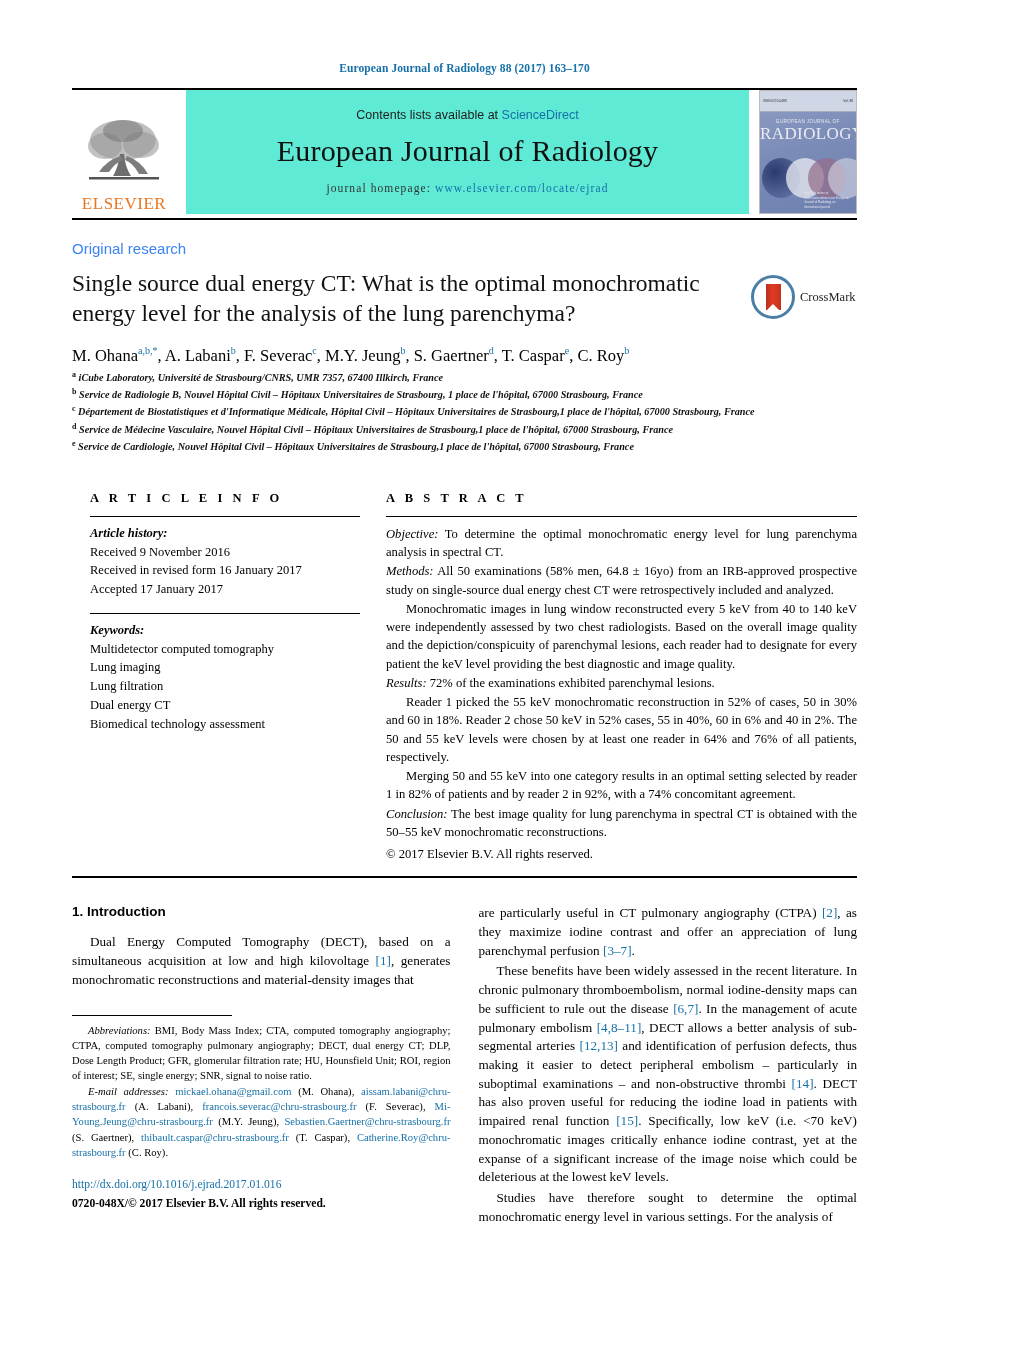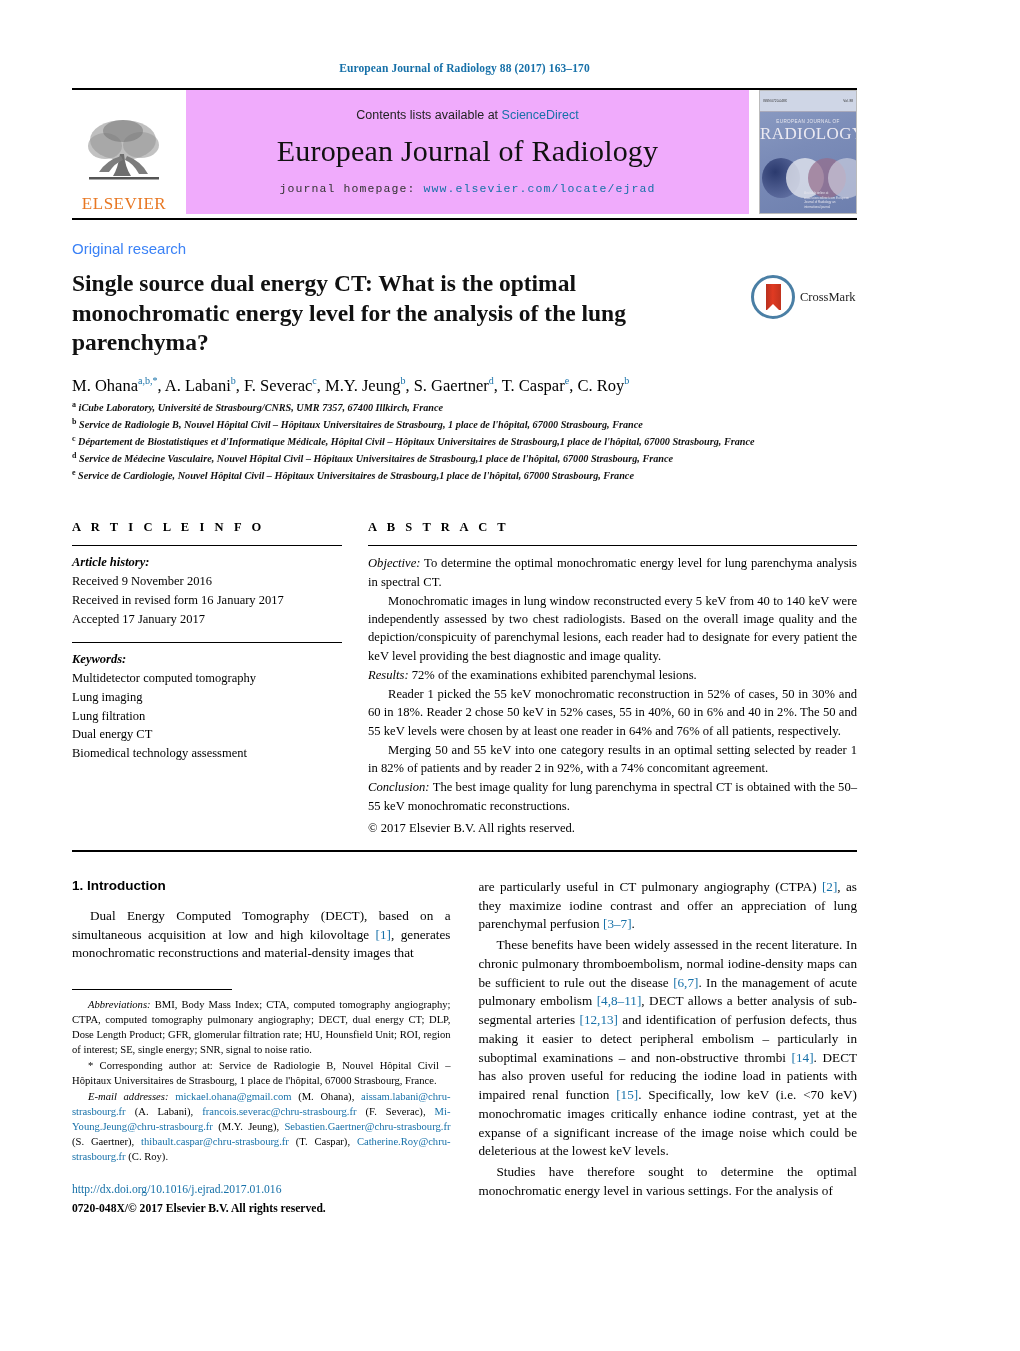--- a/index.html
+++ b/index.html
@@ -56,21 +56,21 @@
     font-family: "Liberation Serif", serif;
     color: #e87722;
     font-size: 17px;
     letter-spacing: .5px;
     font-weight: normal;
     line-height: 1;
     margin-top: 1px;
   }
   .masthead-center {
     flex: 1 1 auto;
-    background: #f0abfc;
+    background: #5eead4;
     margin: 0 10px;
     display: flex;
     flex-direction: column;
     align-items: center;
     justify-content: center;
     padding: 6px 0 8px;
   }
   .contents-line {
     font-family: "Liberation Sans", sans-serif;
     font-size: 12.5px;
@@ -79,21 +79,21 @@
   }
   .contents-line .sd { color: #1670a8; }
   .journal-title {
     font-family: "Liberation Serif", serif;
     font-size: 30px;
     color: #111;
     margin-bottom: 14px;
     letter-spacing: .2px;
   }
   .homepage-line {
-    font-family: Liberation Mono, monospace;
+    font-family: Liberation Serif, serif;
     font-size: 11.5px;
     letter-spacing: 1.1px;
     color: #333;
   }
   .homepage-line .url { color: #1670a8; }
   .cover {
     width: 96px;
     flex: 0 0 96px;
     border: 1px solid #bbb;
     background: linear-gradient(160deg,#8e9ec4 0%, #7b8cb8 45%, #6d7fae 100%);
@@ -139,21 +139,21 @@
     margin-bottom: 12px;
     color:#3b82f6;
   }
   .title-row { display:flex; align-items:flex-start; }
   .title-block { flex: 1 1 auto; padding-right: 18px; }
   .article-title {
     font-family: "Liberation Serif", serif;
     font-size: 23.5px;
     line-height: 1.26;
     margin: 0 0 16px 0;
-    font-weight: bold;
+    font-weight: normal;
     color:#111;
   }
   .authors {
     font-size: 16.5px;
     line-height: 1.35;
   }
   .authors sup { font-size: 10px; color: #1670a8; vertical-align: super; }
   .crossmark {
     flex: 0 0 106px;
     display:flex; align-items:center; gap:5px;
@@ -188,21 +188,21 @@
   }
   .affil sup { font-style: normal; font-weight: bold; font-size: 8px; vertical-align: super; }
 
   
   .info-abstract {
     display: flex;
     margin-top: 22px;
     border-top: 1px solid #000;
     padding-top: 0;
   }
-  .info-abstract.noborder { border-top: none; }
+  .info-abstract.noborder { border-top: none; margin-left: 18px; }
   .col-info { flex: 0 0 270px; padding-right: 26px; }
   .col-abstract { flex: 1 1 auto; }
   .head-spaced {
     font-family: "Liberation Serif", serif;
     font-weight: bold;
     font-size: 12.5px;
     letter-spacing: 3.6px;
     margin: 14px 0 10px 0;
   }
   .thin-rule { border-top: 1px solid #000; margin: 0 0 7px 0; }
@@ -371,20 +371,23 @@
       </div>
     </div>
 
     <div class="col-abstract">
       <div class="head-spaced">A B S T R A C T</div>
       <div class="abs-rule"></div>
 
       <p class="abs-p">
         <i>Objective:</i><span> To determine the optimal monochromatic energy level for lung parenchyma analysis in spectral CT.</span>
       </p>
+      <p class="abs-p">
+        <i>Methods:</i><span> All 50 examinations (58% men, 64.8 ± 16yo) from an IRB-approved prospective study on single-source dual energy chest CT were retrospectively included and analyzed.</span>
+      </p>
       <p class="abs-p indent">Monochromatic images in lung window reconstructed every 5 keV from 40 to 140 keV were independently assessed by two chest radiologists. Based on the overall image quality and the depiction/conspicuity of parenchymal lesions, each reader had to designate for every patient the keV level providing the best diagnostic and image quality.</p>
       <p class="abs-p">
         <i>Results:</i><span> 72% of the examinations exhibited parenchymal lesions.</span>
       </p>
       <p class="abs-p indent">Reader 1 picked the 55 keV monochromatic reconstruction in 52% of cases, 50 in 30% and 60 in 18%. Reader 2 chose 50 keV in 52% cases, 55 in 40%, 60 in 6% and 40 in 2%. The 50 and 55 keV levels were chosen by at least one reader in 64% and 76% of all patients, respectively.</p>
       <p class="abs-p indent">Merging 50 and 55 keV into one category results in an optimal setting selected by reader 1 in 82% of patients and by reader 2 in 92%, with a 74% concomitant agreement.</p>
       <p class="abs-p">
         <i>Conclusion:</i><span> The best image quality for lung parenchyma in spectral CT is obtained with the 50–55 keV monochromatic reconstructions.</span>
       </p>
       <div class="abs-copy">© 2017 Elsevier B.V. All rights reserved.</div>
@@ -399,21 +402,20 @@
       <div class="sec-head">1.  Introduction</div>
       <p class="body-p">
         <span>Dual Energy Computed Tomography (DECT), based on a simultaneous acquisition at low and high kilovoltage </span><span class="ref">[1]</span><span>, generates monochromatic reconstructions and material-density images that</span>
       </p>
 
       <div class="footnote-zone">
         <div class="fn-rule"></div>
         <p class="fn indent">
           <i>Abbreviations:</i><span>  BMI, Body Mass Index; CTA, computed tomography angiography; CTPA, computed tomography pulmonary angiography; DECT, dual energy CT; DLP, Dose Length Product; GFR, glomerular filtration rate; HU, Hounsfield Unit; ROI, region of interest; SE, single energy; SNR, signal to noise ratio.</span>
         </p>
-        <p class="fn indent">* Corresponding author at: Service de Radiologie B, Nouvel Hôpital Civil – Hôpitaux Universitaires de Strasbourg, 1 place de l'hôpital, 67000 Strasbourg, France.</p>
         <p class="fn indent">
           <i>E-mail addresses:</i><span> <span class="mail">mickael.ohana@gmail.com</span> (M. Ohana), <span class="mail">aissam.labani@chru-strasbourg.fr</span> (A. Labani), <span class="mail">francois.severac@chru-strasbourg.fr</span> (F. Severac), <span class="mail">Mi-Young.Jeung@chru-strasbourg.fr</span> (M.Y. Jeung), <span class="mail">Sebastien.Gaertner@chru-strasbourg.fr</span> (S. Gaertner), <span class="mail">thibault.caspar@chru-strasbourg.fr</span> (T. Caspar), <span class="mail">Catherine.Roy@chru-strasbourg.fr</span> (C. Roy).</span>
         </p>
         <div class="doi-block">
           <span class="doi-link">http://dx.doi.org/10.1016/j.ejrad.2017.01.016</span>
           <span class="issn-line">0720-048X/© 2017 Elsevier B.V. All rights reserved.</span>
         </div>
       </div>
     </div>
 

